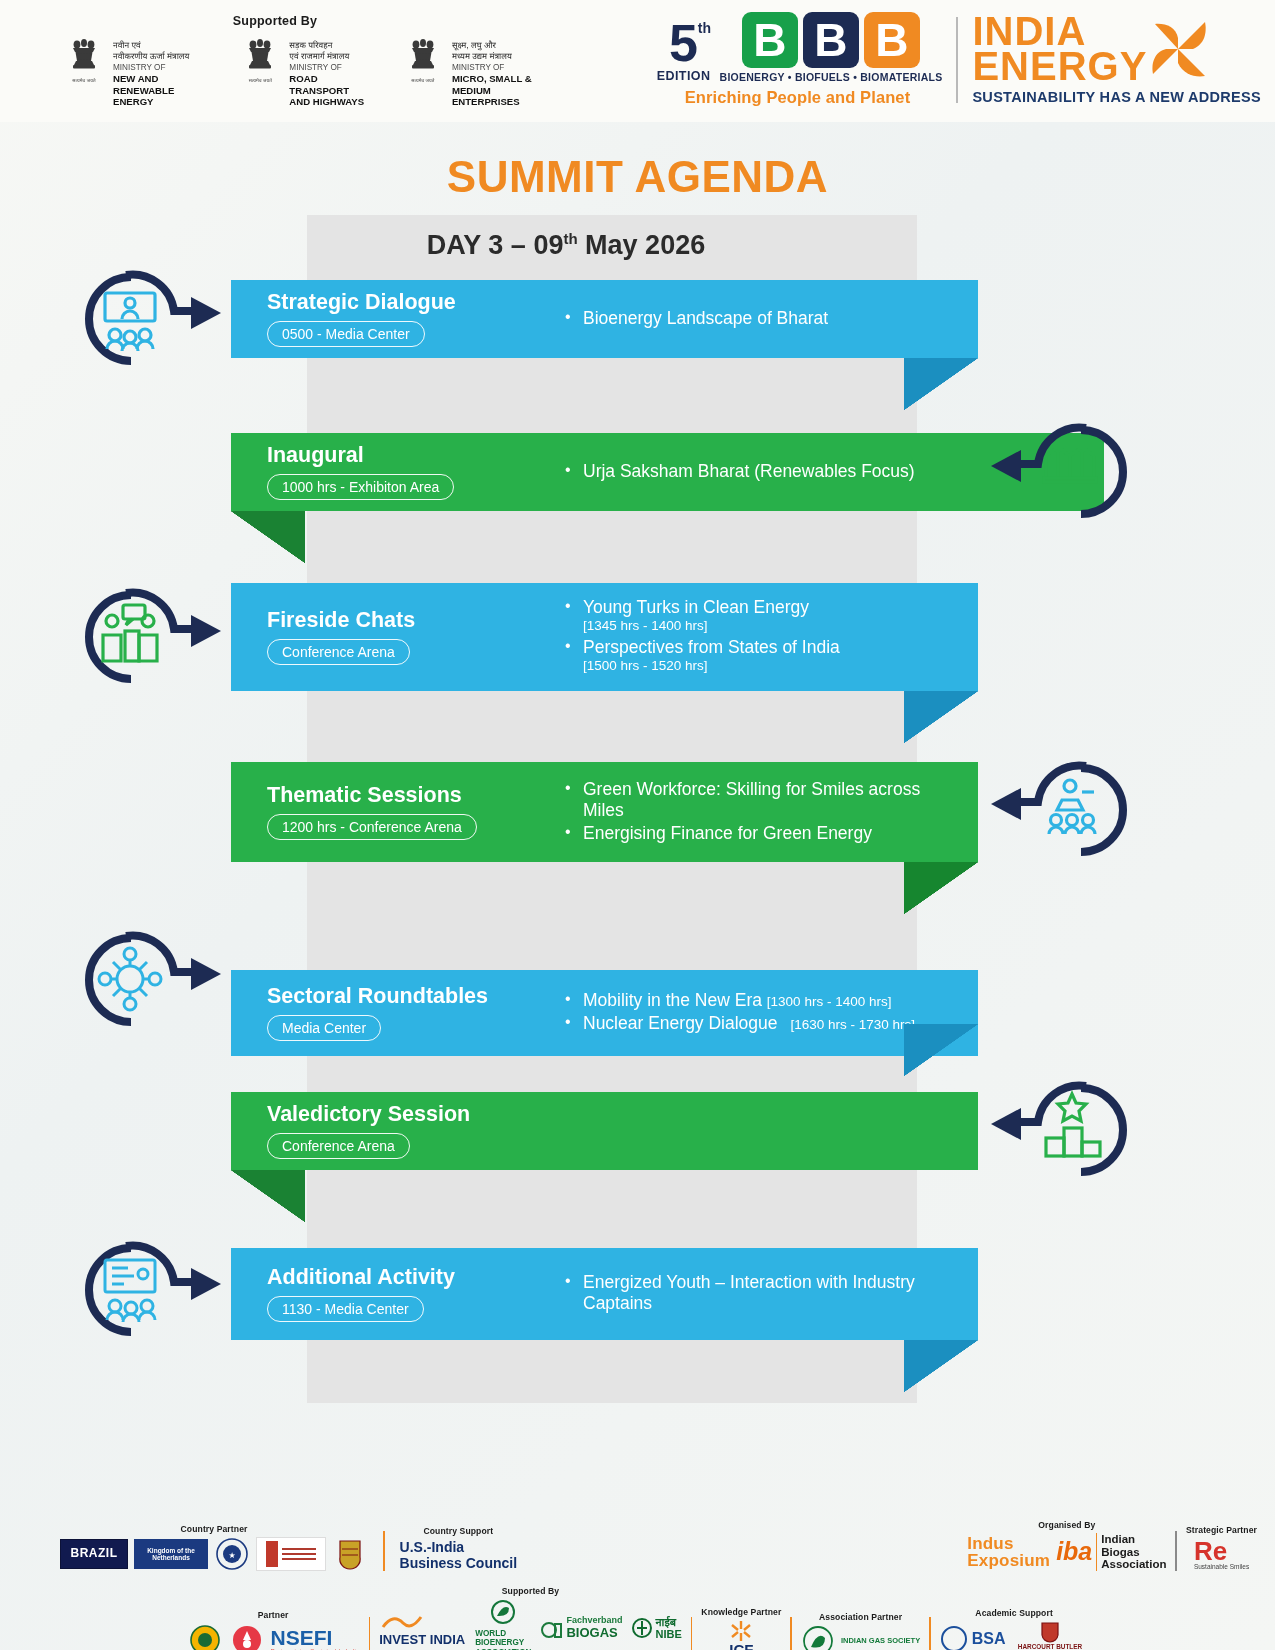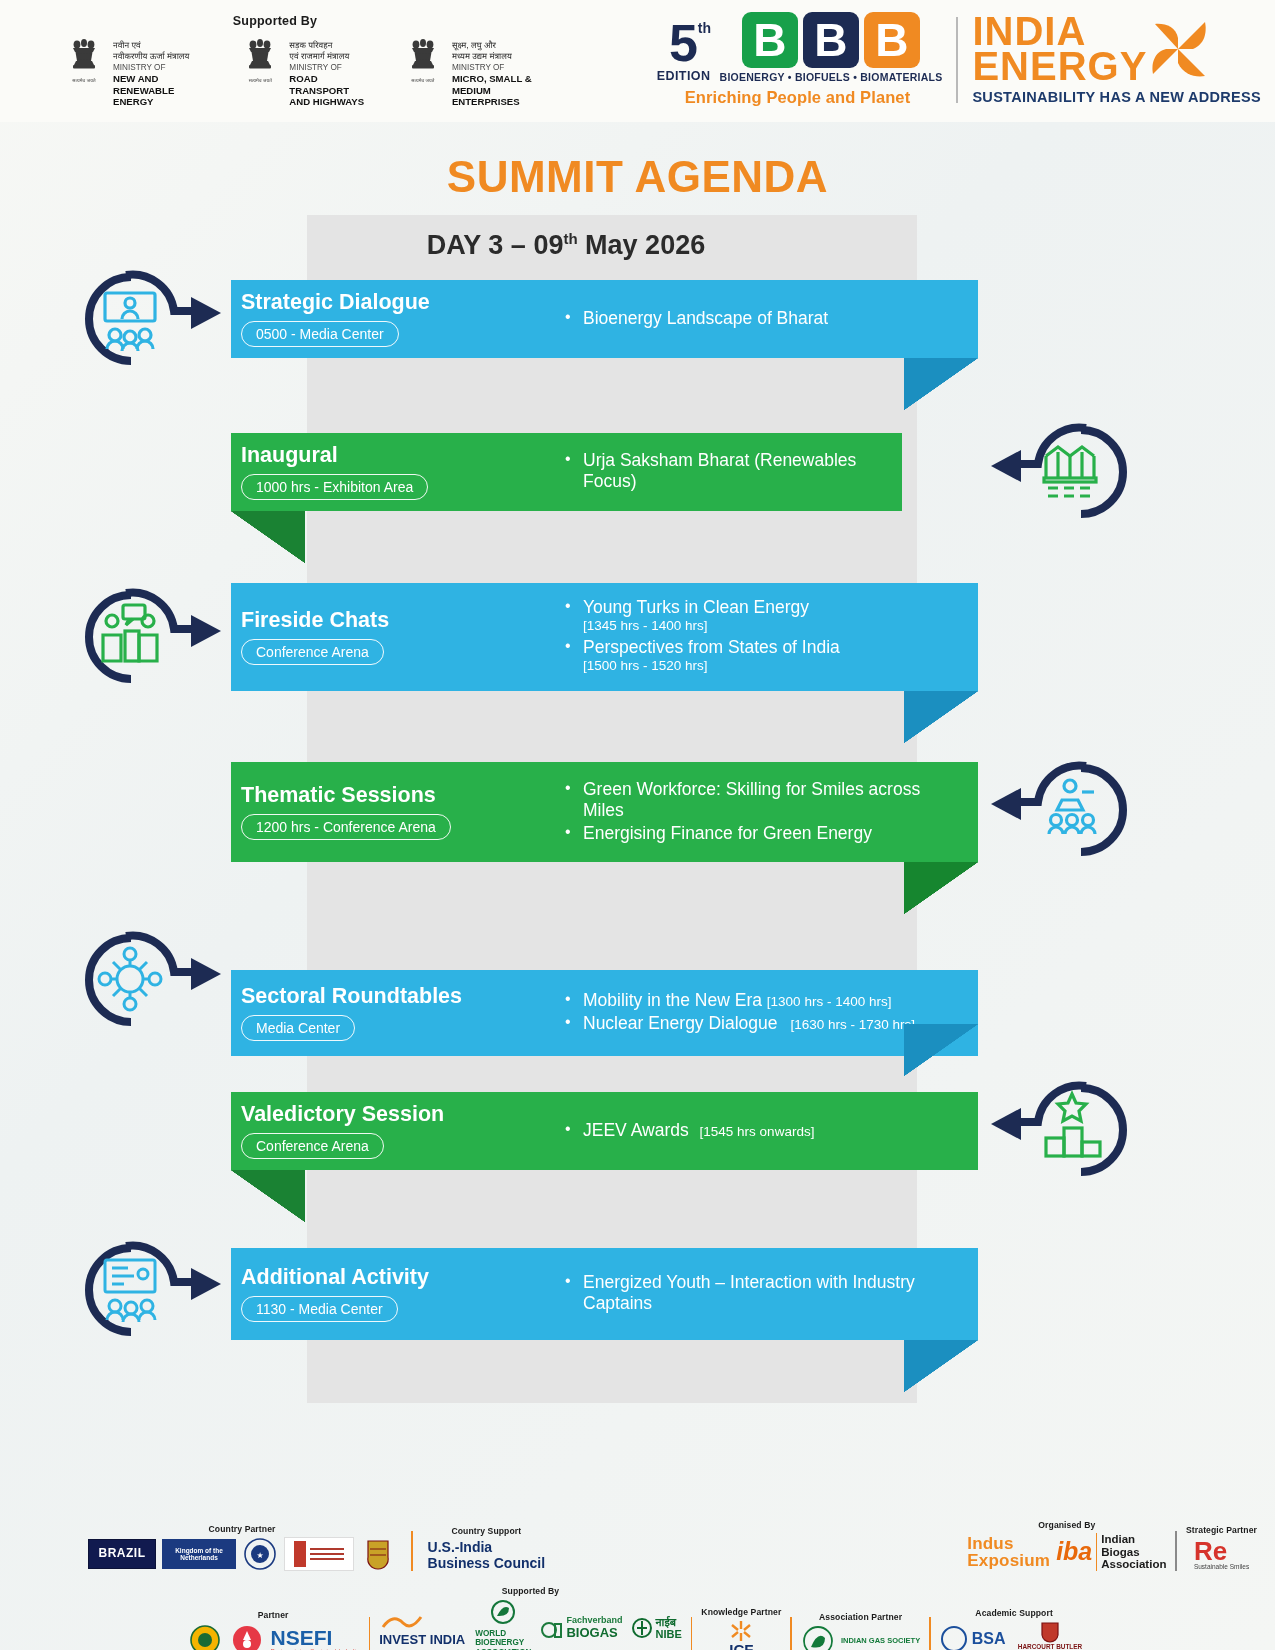--- a/index.html
+++ b/index.html
@@ -81,21 +81,21 @@
     position: absolute; top: 0; left: 0; height: 78px; width: 100%;
     display: flex; align-items: center;
   }
   .bar.blue { background: #2fb3e3; }
   .bar.green { background: #28b04a; }
   .fold { position: absolute; width: 74px; height: 52px; top: 78px; }
   .fold.blue-r { right: 0; background: linear-gradient(to bottom right, #1b8fc0 0%, #1b8fc0 50%, transparent 50.5%); }
   .fold.green-l { left: 0; background: linear-gradient(to bottom left, #1a8233 0%, #1a8233 50%, transparent 50.5%); }
   .fold.green-r { right: 0; background: linear-gradient(to bottom right, #16862f 0%, #16862f 50%, transparent 50.5%); }
 
-  .left-col { width: 330px; flex: 0 0 330px; padding-left: 10px; }
+  .left-col { width: 330px; flex: 0 0 330px; padding-left: 36px; }
   .sess-title { font-size: 21.5px; font-weight: bold; color: #ffffff; line-height: 1.1; margin-bottom: 6px; }
   .venue {
     display: inline-block; border: 1.6px solid rgba(255,255,255,.92); border-radius: 14px;
     padding: 3px 14px; font-size: 14px; color: #ffffff; line-height: 1.3; text-align:center;
   }
   .right-col { flex: 1; padding-right: 14px; }
   ul.bullets { list-style: none; }
   ul.bullets li {
     position: relative; padding-left: 22px; color: #ffffff; font-size: 17.5px;
     line-height: 1.2; margin-bottom: 2px;
@@ -306,21 +306,21 @@
       <circle cx="36" cy="68" r="6"></circle>
         <path d="M28 82 a8 8 0 0 1 16 0"></path>
       <circle cx="51" cy="70" r="6"></circle>
         <path d="M43 84 a8 8 0 0 1 16 0"></path>
       <circle cx="66" cy="68" r="6"></circle>
         <path d="M58 82 a8 8 0 0 1 16 0"></path>
     </g>
   </svg>
 </div>
 
-<div class="row" style="left:231px; top:433px; width:671px;text-decoration:underline;">
+<div class="row" style="left:231px; top:433px; width:873px;text-decoration:underline;">
   <div class="bar green">
     <div class="left-col">
       <div class="sess-title">Inaugural</div>
       <div class="venue">1000 hrs - Exhibiton Area</div>
     </div>
     <div class="right-col">
       <ul class="bullets">
         <li><span>Urja Saksham Bharat (Renewables Focus)</span></li>
       </ul>
     </div>
@@ -450,28 +450,20 @@
     </g>
   </svg>
 </div>
 
 <div class="row" style="left:231px; top:1092px; width:747px;">
   <div class="bar green">
     <div class="left-col">
       <div class="sess-title">Valedictory Session</div>
       <div class="venue">Conference Arena</div>
     </div>
-    <div class="right-col">
-      <ul class="bullets">
-        <li>
-          <span>JEEV Awards</span>
-          <span class="inline-time" style="margin-left:6px">[1545 hrs onwards]</span>
-        </li>
-      </ul>
-    </div>
   </div>
   <div class="fold green-l"></div>
 </div>
 <div class="circ" style="left:978px; top:1078px;">
   <svg width="155" height="104" viewBox="0 0 155 104">
     <path d="M103 10 A42 42 0 1 1 103 94" fill="none" stroke="#1d2b53" stroke-width="8"></path>
     <path d="M108 8 A42 42 0 0 0 60 44 L37 44" fill="none" stroke="#1d2b53" stroke-width="8"></path>
     <polygon points="43,30 13,46 43,62" fill="#1d2b53"></polygon>
     <g stroke="#28b04a" stroke-width="3.2" fill="none">
       <path d="M94 16 l4 9 l10 1 l-7 7 l2 10 l-9 -5 l-9 5 l2 -10 l-7 -7 l10 -1z"></path>
@@ -510,21 +502,21 @@
       <circle cx="52" cy="70" r="6"></circle>
         <path d="M44 84 a8 8 0 0 1 16 0"></path>
       <circle cx="68" cy="68" r="6"></circle>
         <path d="M60 82 a8 8 0 0 1 16 0"></path>
     </g>
   </svg>
 </div>
 
 <div class="footer">
 
-  <div class="frow" style="top:0; justify-content:flex-start; padding-left:88px;">
+  <div class="frow" style="top:0; justify-content:flex-start; padding-left:60px;">
 
     <div class="fgroup" style="margin-right:6px;">
       <div class="flabel">Country Partner</div>
       <div class="flogos">
         <div class="logo-box brazil">BRAZIL</div>
         <div class="logo-box neth">Kingdom of the Netherlands</div>
         <svg class="seal" viewBox="0 0 36 34">
           <circle cx="18" cy="17" r="15" fill="none" stroke="#1b3a80" stroke-width="1.6"></circle>
           <circle cx="18" cy="17" r="9" fill="#1b3a80"></circle>
           <text x="18" y="21" font-size="8" fill="#fff" text-anchor="middle" font-family="Liberation Sans, sans-serif">★</text>

